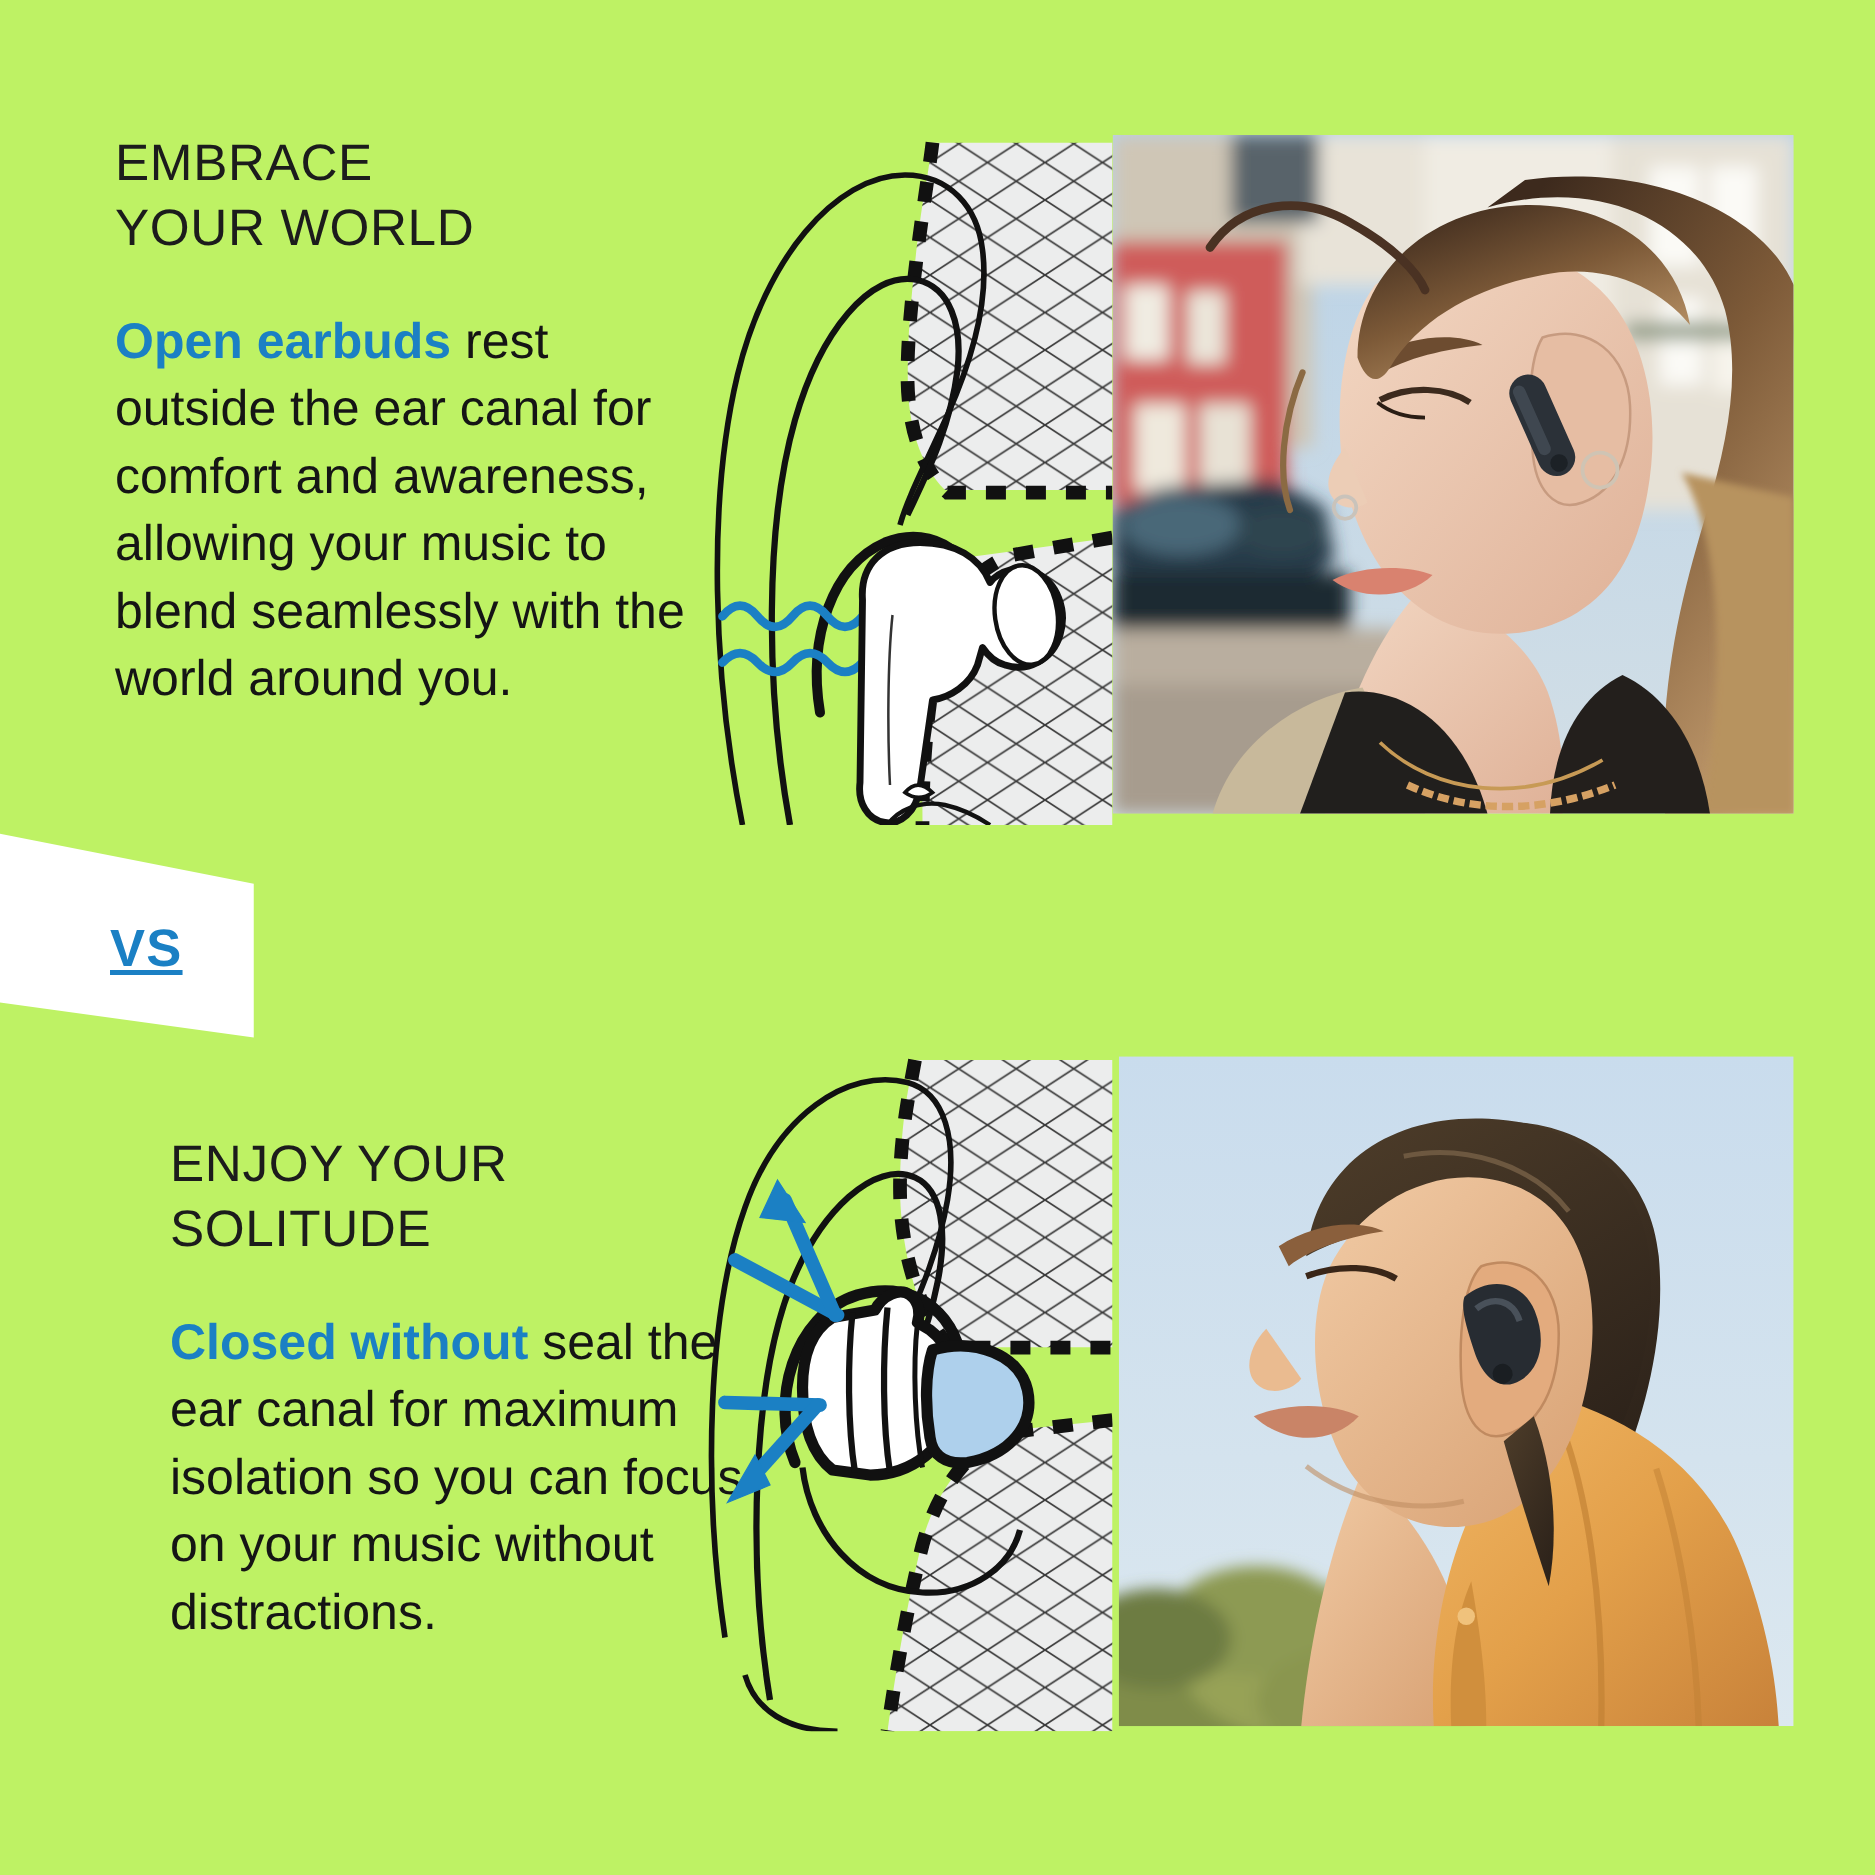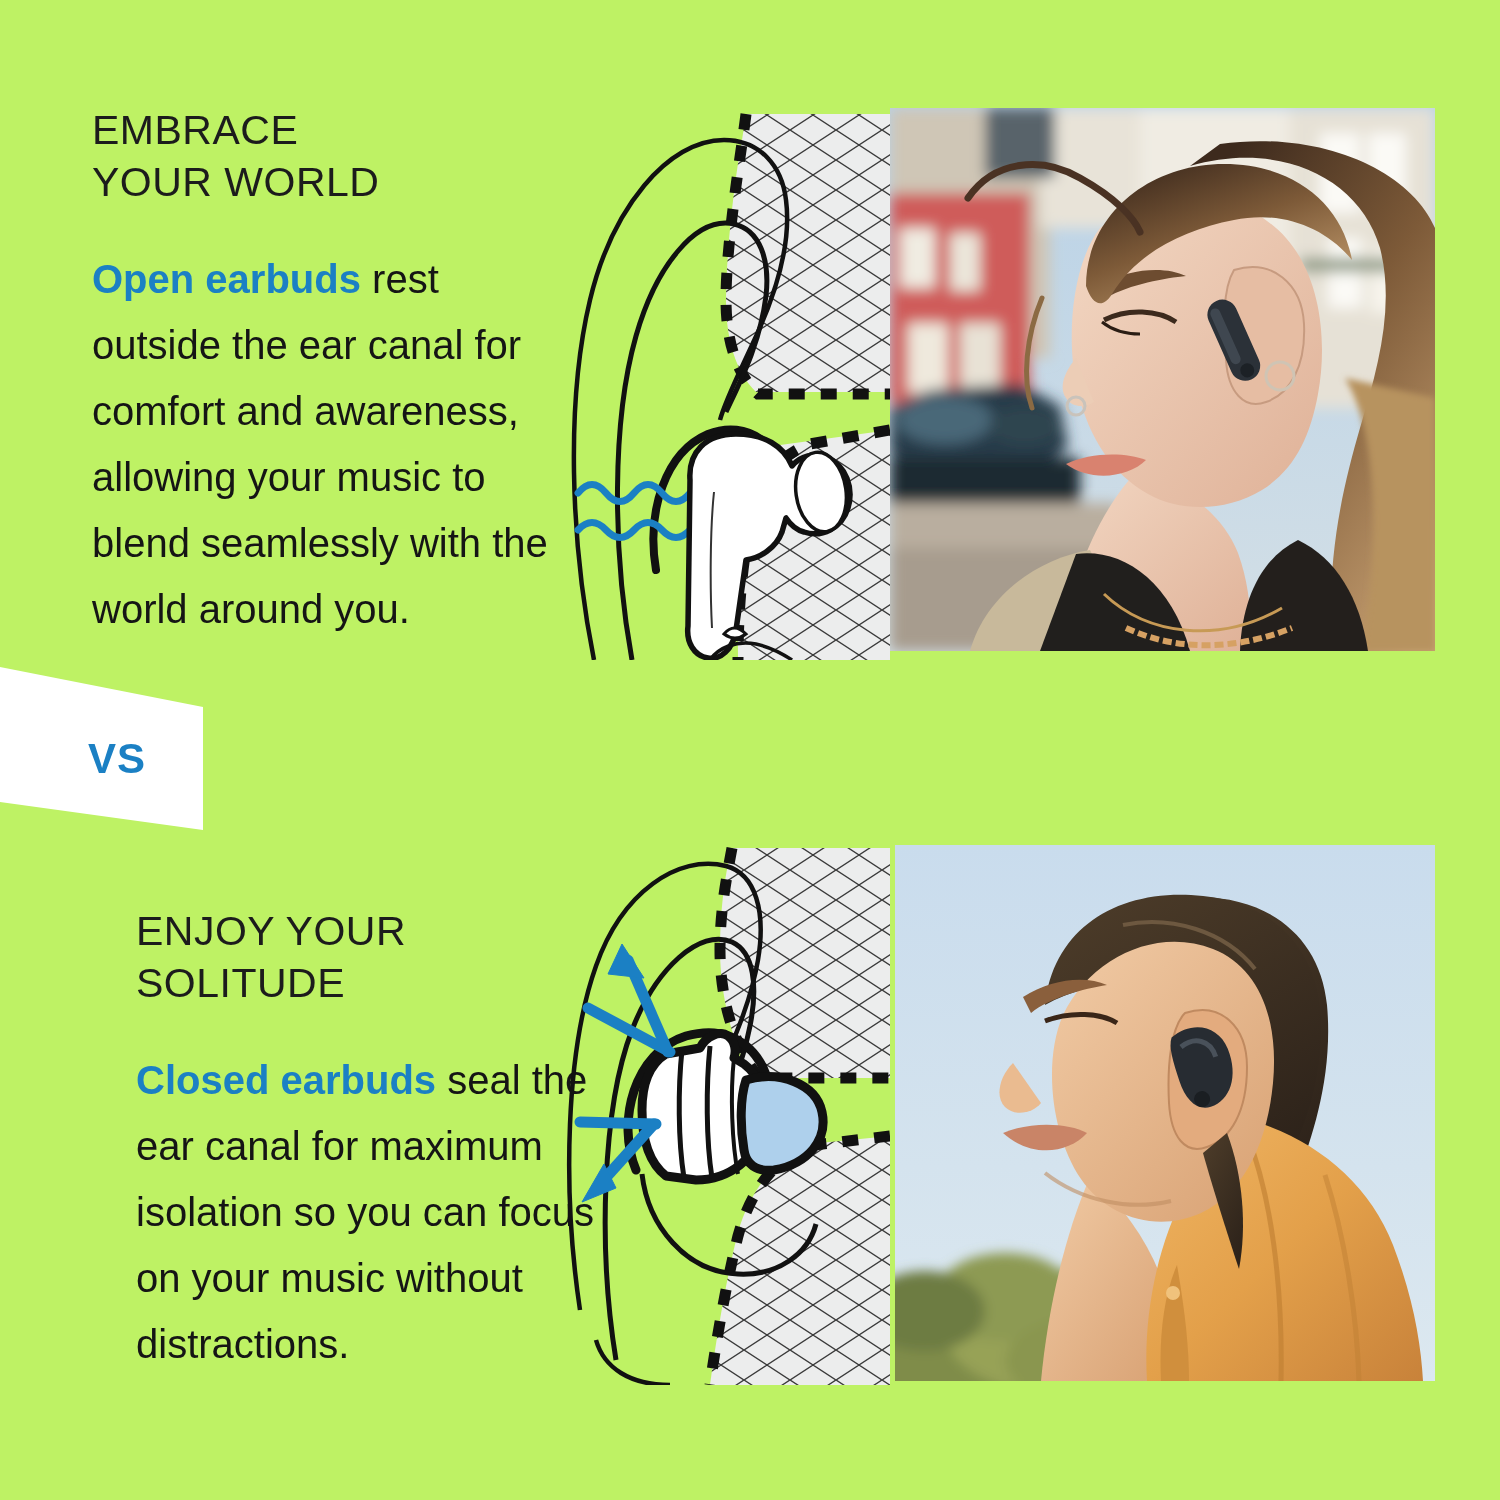--- a/index.html
+++ b/index.html
@@ -37,21 +37,21 @@
     font-size: 41px;
     line-height: 52px;
     letter-spacing: 0.5px;
     font-weight: 300;
     color: #1c1c1c;
     margin: 0 0 38px 0;
     white-space: pre-line;
   }
   .body-copy {
     font-size: 40px;
-    line-height: 66px;
+    line-height: 54px;
     color: #151515;
     margin: 0;
     font-weight: 400;
   }
   .body-copy .hl {
     color: #1b80c4;
     font-weight: 700;
   }
 
   
@@ -65,20 +65,21 @@
   }
   #vs-banner svg { display: block; }
   .vs-label {
     position: absolute;
     left: 88px;
     top: 735px;
     font-size: 42px;
     font-weight: 700;
     color: #1b80c4;
     letter-spacing: 1px;
+    text-decoration: underline;
   }
 
   
   .diagram {
     position: absolute;
     left: 560px;
   }
   #diagram-open   { top: 100px;  width: 330px; height: 560px; }
   #diagram-closed { top: 840px;  width: 330px; height: 545px; }
   .diagram svg { display: block; }
@@ -272,21 +273,21 @@
   <div id="vs-banner">
     <svg width="210" height="190" viewBox="0 0 210 190" xmlns="http://www.w3.org/2000/svg">
       <path d="M0 12 L203 52 L203 175 L0 147 Z" fill="#ffffff"></path>
     </svg>
   </div>
   <div class="vs-label">VS</div>
 
   <div class="copy-block" id="copy-closed">
     <h2 class="eyebrow">ENJOY YOUR
 SOLITUDE</h2>
-    <p class="body-copy"><span class="hl">Closed earbuds</span><span> seal the ear canal for maximum isolation so you can focus on your music without distractions.</span></p>
+    <p class="body-copy"><span class="hl">Closed without</span><span> seal the ear canal for maximum isolation so you can focus on your music without distractions.</span></p>
   </div>
 
   <div class="diagram" id="diagram-closed">
     <svg width="330" height="545" viewBox="0 0 330 545" xmlns="http://www.w3.org/2000/svg">
       <defs>
         <pattern id="hatchB" width="46" height="30" patternUnits="userSpaceOnUse">
           <rect width="46" height="30" fill="#eceded"></rect>
           <path d="M0 0 L46 30 M46 0 L0 30" stroke="#3a3a3a" stroke-width="1.4" fill="none"></path>
         </pattern>
         <clipPath id="canalTopClipB">

